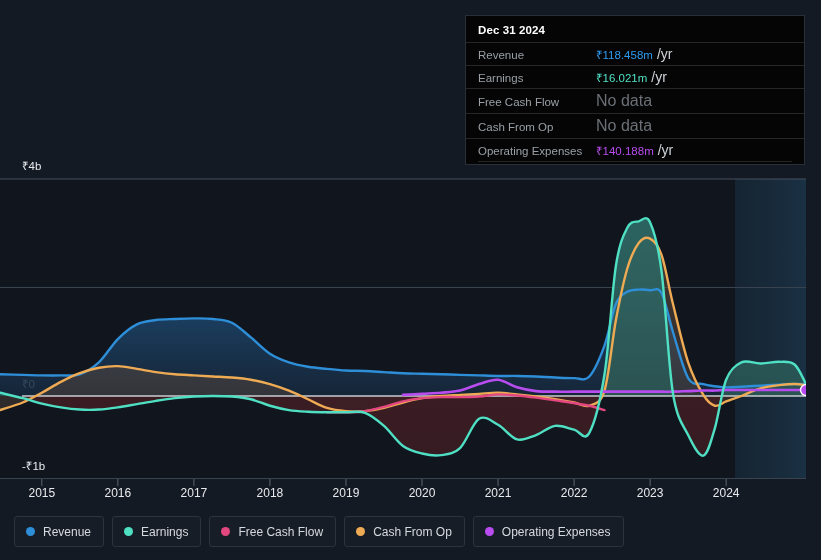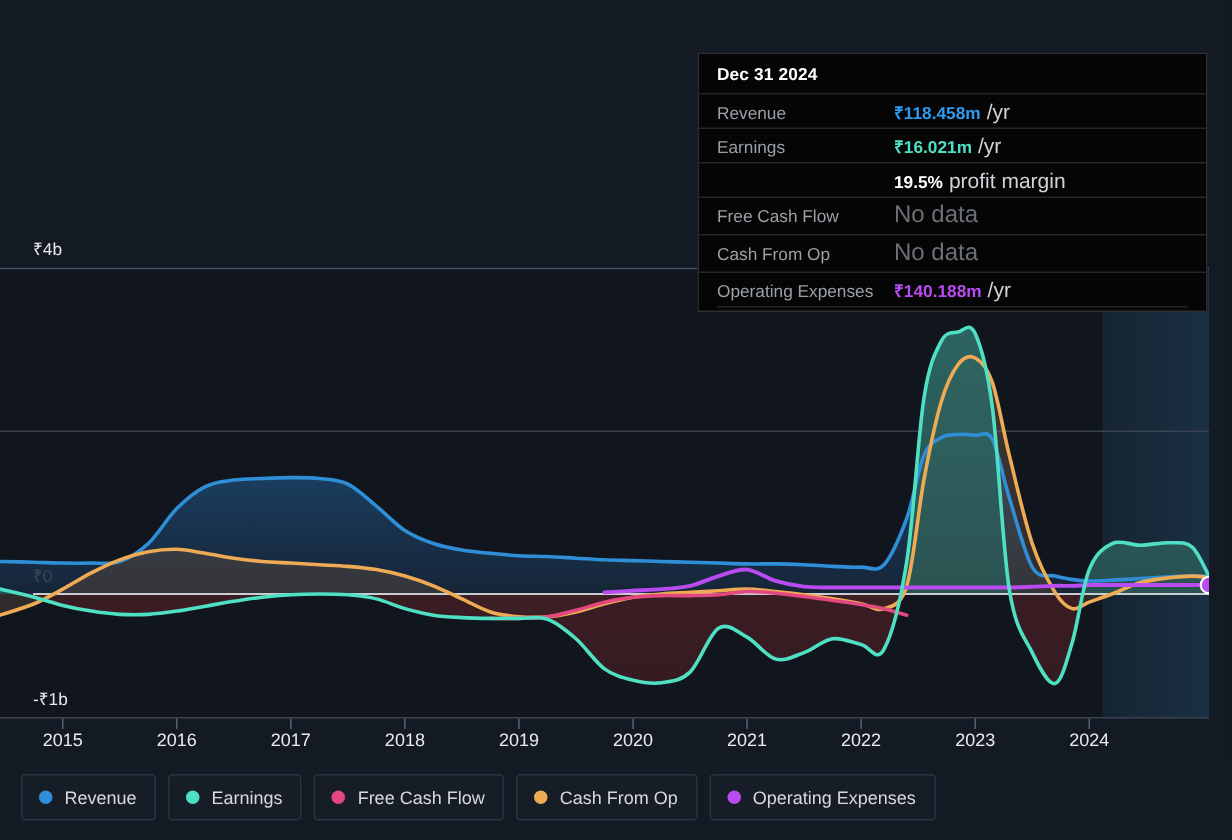--- a/index.html
+++ b/index.html
@@ -43,21 +43,20 @@
   #tooltip {
     position: absolute;
     left: 465px;
     top: 15px;
     width: 340px;
     background: #050505;
     border: 1px solid #2a2e36;
     box-sizing: border-box;
     padding: 6px 0 2px 0;
     z-index: 20;
-    margin-top: 20px;
   }
   #tooltip .tt-title {
     color: #ffffff;
     font-size: 11.5px;
     font-weight: bold;
     padding: 2px 12px 6px 12px;
     letter-spacing: .1px;
   }
   .tt-row {
     display: flex;
@@ -67,21 +66,21 @@
     min-height: 14px;
   }
   .tt-label {
     color: #9aa0a6;
     font-size: 11.5px;
     width: 118px;
     flex: 0 0 118px;
   }
   .tt-val {
     font-size: 11.5px;
-    font-weight: bold;
+    font-weight: normal;
     white-space: nowrap;
   }
   .tt-unit {
     color: #cfd3d8;
     font-size: 14px;
     font-weight: normal;
     margin-left: 4px;
   }
   .tt-nodata {
     color: #6b7077;
@@ -235,25 +234,20 @@
           <span class="tt-label">Revenue</span>
           <span class="tt-val" style="color: rgb(46, 155, 240);">₹118.458m</span>
           <span class="tt-unit">/yr</span>
         </div>
         <div class="tt-row">
           <span class="tt-label">Earnings</span>
           <span class="tt-val" style="color: rgb(79, 224, 196);">₹16.021m</span>
           <span class="tt-unit">/yr</span>
         </div>
         <div class="tt-row">
-          <span class="tt-label"></span>
-          <span class="tt-val" style="color: rgb(255, 255, 255);">19.5%</span>
-          <span class="tt-unit">profit margin</span>
-        </div>
-        <div class="tt-row">
           <span class="tt-label">Free Cash Flow</span>
           <span class="tt-nodata" style="color: rgb(107, 112, 119);">No data</span>
         </div>
         <div class="tt-row">
           <span class="tt-label">Cash From Op</span>
           <span class="tt-nodata" style="color: rgb(107, 112, 119);">No data</span>
         </div>
         <div class="tt-row">
           <span class="tt-label">Operating Expenses</span>
           <span class="tt-val" style="color: rgb(185, 76, 240);">₹140.188m</span>

